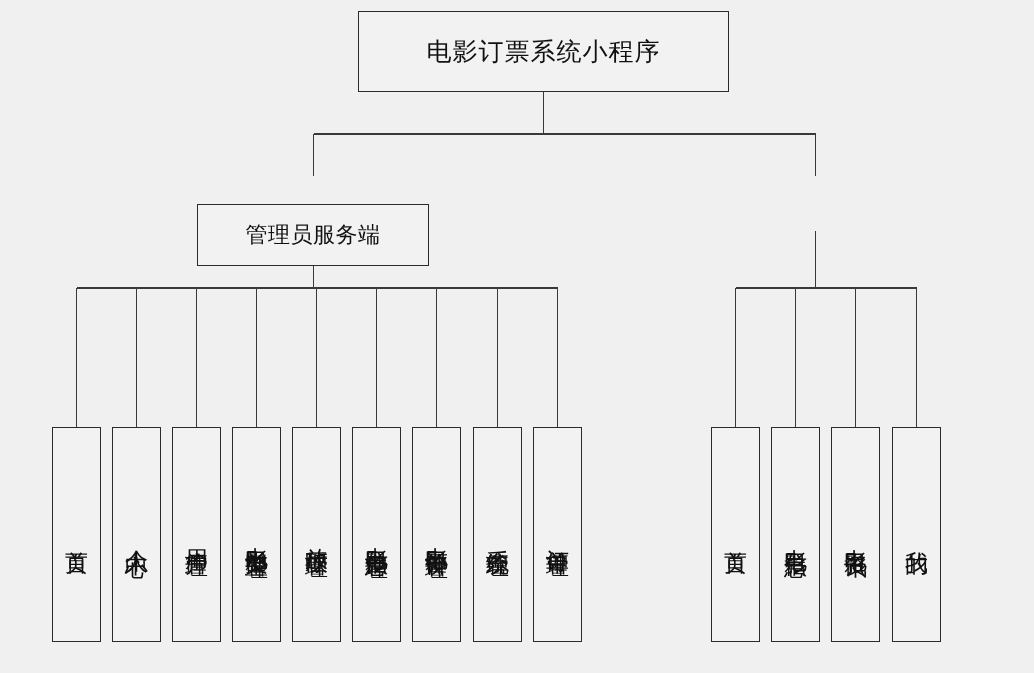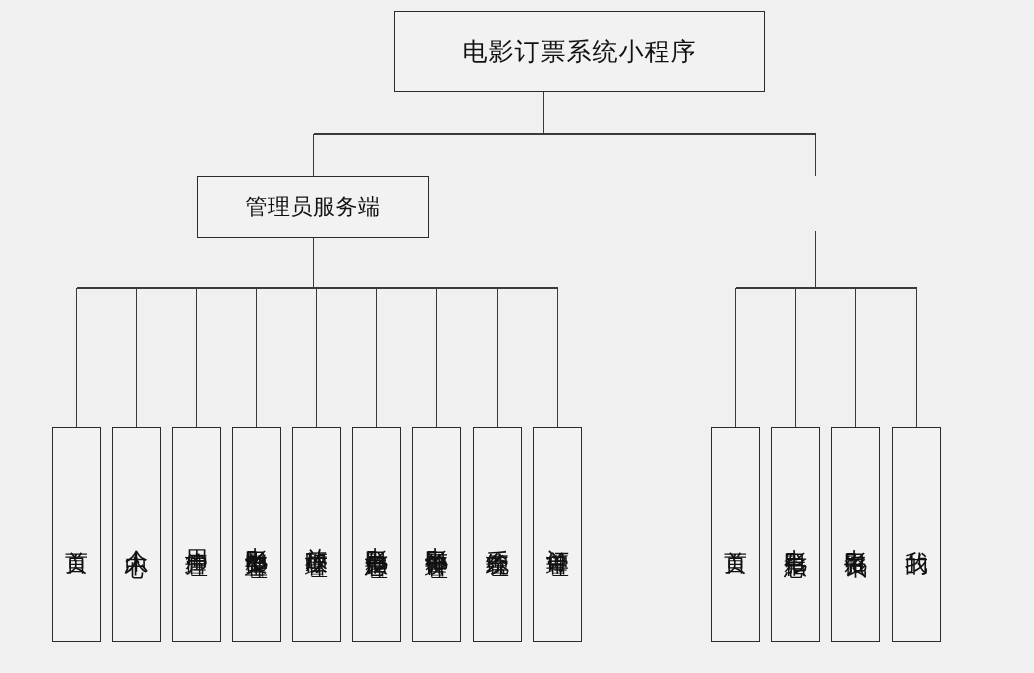--- a/index.html
+++ b/index.html
@@ -45,26 +45,26 @@
     justify-content: center;
     color: #111111;
   }
   .node-root {
     left: 358px;
     top: 11px;
     width: 371px;
     height: 81px;
     font-size: 25px;
     letter-spacing: 1px;
-    margin-left: 36px;
   }
   .node-branch {
     height: 56px;
     font-size: 22px;
     letter-spacing: 0.5px;
+    margin-top: 28px;
   }
   .node-branch.admin {
     left: 197px;
     top: 176px;
     width: 232px;
     height: 62px;
   }
   .node-branch.user {
     left: 734px;
     top: 176px;

